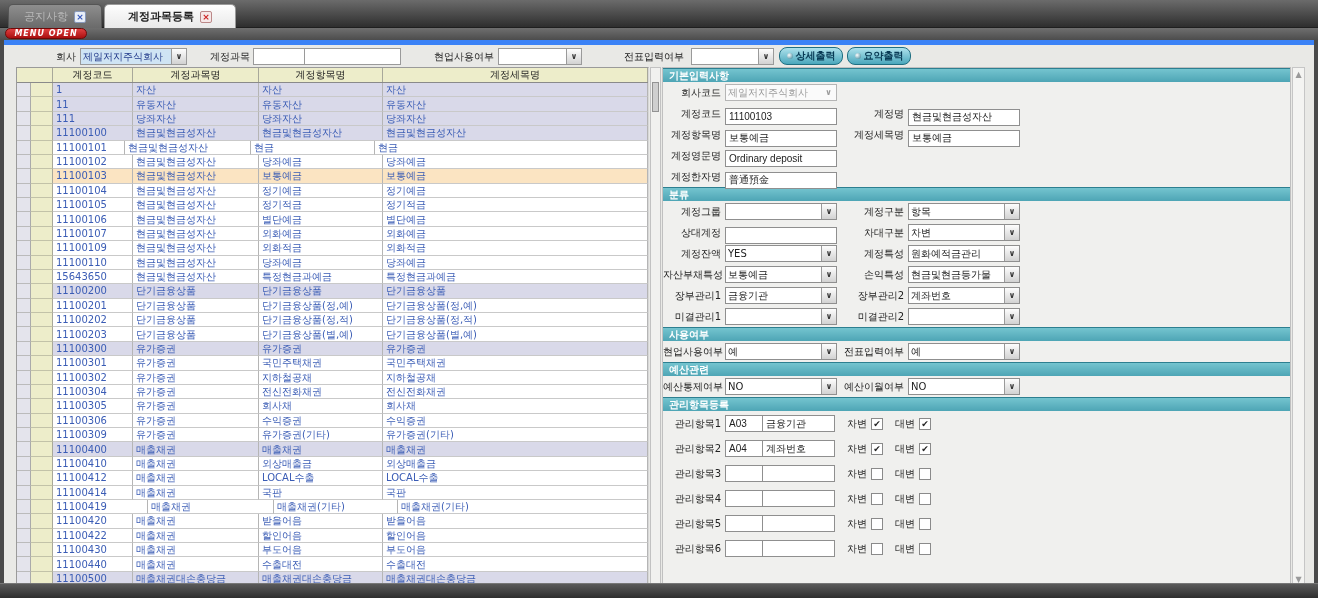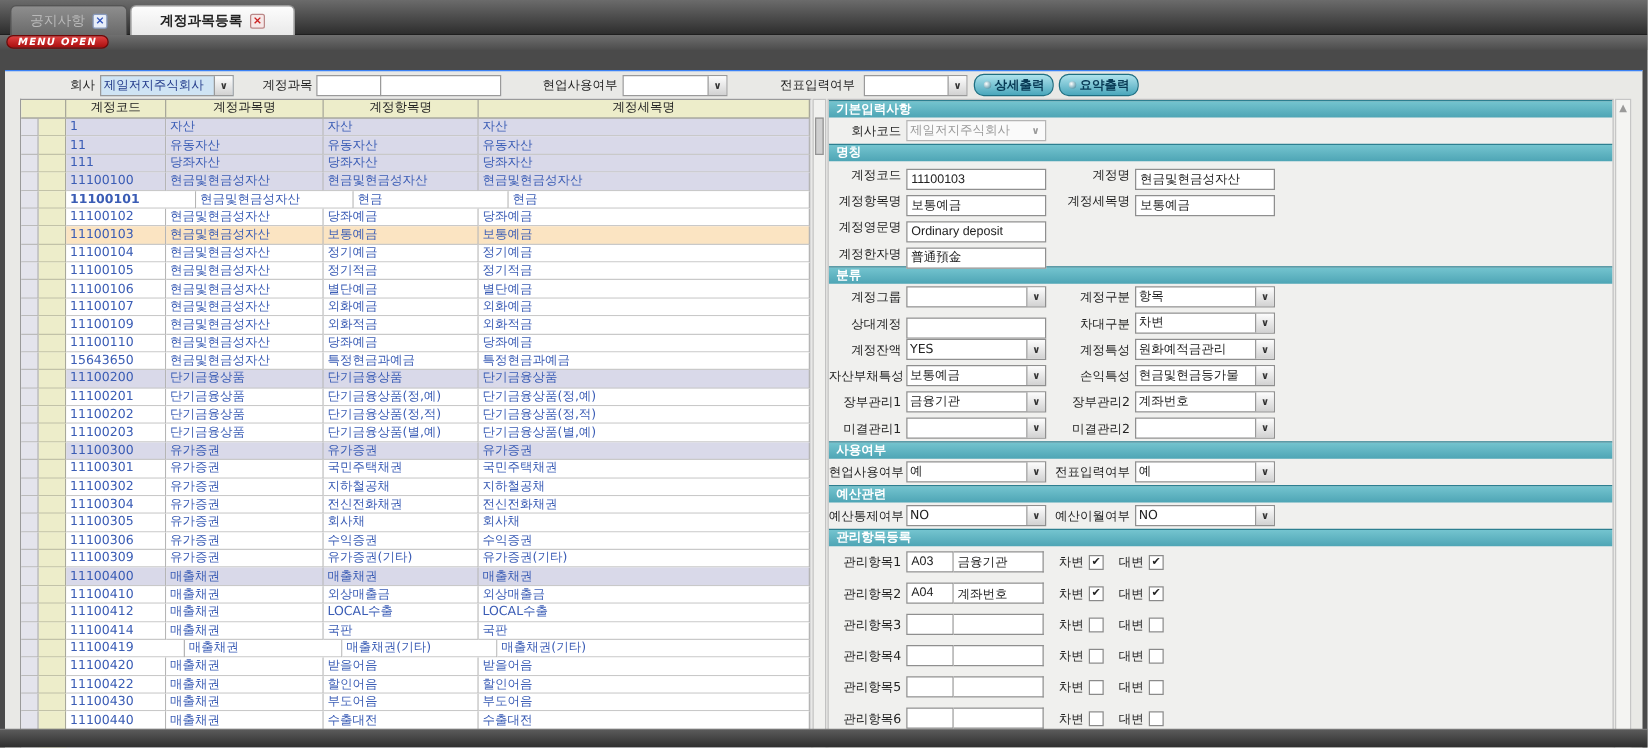--- a/index.html
+++ b/index.html
@@ -23,21 +23,21 @@
 
   
   .menubar { position:absolute; left:0; top:28px; width:1318px; height:12px; background:linear-gradient(#6f6f6f,#4c4c4c); }
   .menu-open { position:absolute; left:5px; top:0px; height:11px; width:82px; border-radius:6px;
                background:linear-gradient(#e04040,#aa0f0f); border:1px solid #700808;
                color:#fff; font-size:8px; font-weight:bold; font-style:italic; letter-spacing:1px;
                text-align:center; line-height:10px; cursor:pointer; }
 
   
   .content { position:absolute; left:4px; top:40px; width:1310px; height:543px;
-             background:#e9e9e6; border-top:1px solid #3b82f6;margin-top:16px; }
+             background:#e9e9e6; border-top:5px solid #3b82f6; }
 
   
   .toolbar { position:absolute; left:0; top:0; width:1310px; height:23px; }
   .tlabel { position:absolute; top:0; height:23px; line-height:23px; font-size:10px; color:#222; text-align:right; }
   .tinput { position:absolute; top:3px; height:17px; background:#fff; border:1px solid #9a9a9a; font-size:10px; padding:0 3px; color:#223a8a; }
   .combo { position:absolute; top:3px; height:17px; background:#fff; border:1px solid #9a9a9a; display:flex; cursor:pointer; }
   .combo .cval { flex:1; font-size:10px; line-height:15px; padding:0 2px; color:#223a8a; white-space:nowrap; overflow:hidden; }
   .combo .carr { width:15px; background:linear-gradient(#fdfdfd,#d2d2d2); border-left:1px solid #9a9a9a;
                  font-size:8px; color:#333; text-align:center; line-height:15px; font-weight:bold; }
   .combo.blue { background:#cfe4f4; }
@@ -194,21 +194,21 @@
             <div class="c ind" style="width: 14px;"></div>
             <div class="c yel" style="width: 22px;"></div>
             <div class="c txt" style="width: 80px;">11100100</div>
             <div class="c txt" style="width: 126px;">현금및현금성자산</div>
             <div class="c txt" style="width: 124px;">현금및현금성자산</div>
             <div class="c txt" style="flex: 1 1 0%;">현금및현금성자산</div>
           </div>
           <div class="grow normal">
             <div class="c ind" style="width: 14px;"></div>
             <div class="c yel" style="width: 22px;"></div>
-            <div class="c txt" style="width: 104px; font-weight: bold;">11100101</div>
+            <div class="c txt" style="width: 72px;">11100101</div>
             <div class="c txt" style="width: 126px;">현금및현금성자산</div>
             <div class="c txt" style="width: 124px;">현금</div>
             <div class="c txt" style="flex: 1 1 0%;">현금</div>
           </div>
           <div class="grow normal">
             <div class="c ind" style="width: 14px;"></div>
             <div class="c yel" style="width: 22px;"></div>
             <div class="c txt" style="width: 80px;">11100102</div>
             <div class="c txt" style="width: 126px;">현금및현금성자산</div>
             <div class="c txt" style="width: 124px;">당좌예금</div>
@@ -457,21 +457,20 @@
         <div class="sect">기본입력사항</div>
         <div class="prow">
           <span class="plabel">회사코드</span>
           <div class="pfield">
             <div class="pcombo disabled">
               <span class="cval">제일저지주식회사</span>
               <span class="carr">∨</span>
             </div>
           </div>
         </div>
-        <div class="sect">명칭</div>
         <div class="prow">
           <span class="plabel">계정코드</span>
           <div class="pfield"><input class="tinput2" value="11100103" style=""></div>
           <span class="plabel c2">계정명</span>
           <div class="pfield"><input class="tinput2" value="현금및현금성자산" style=""></div>
         </div>
         <div class="prow">
           <span class="plabel">계정항목명</span>
           <div class="pfield"><input class="tinput2" value="보통예금" style=""></div>
           <span class="plabel c2">계정세목명</span>

